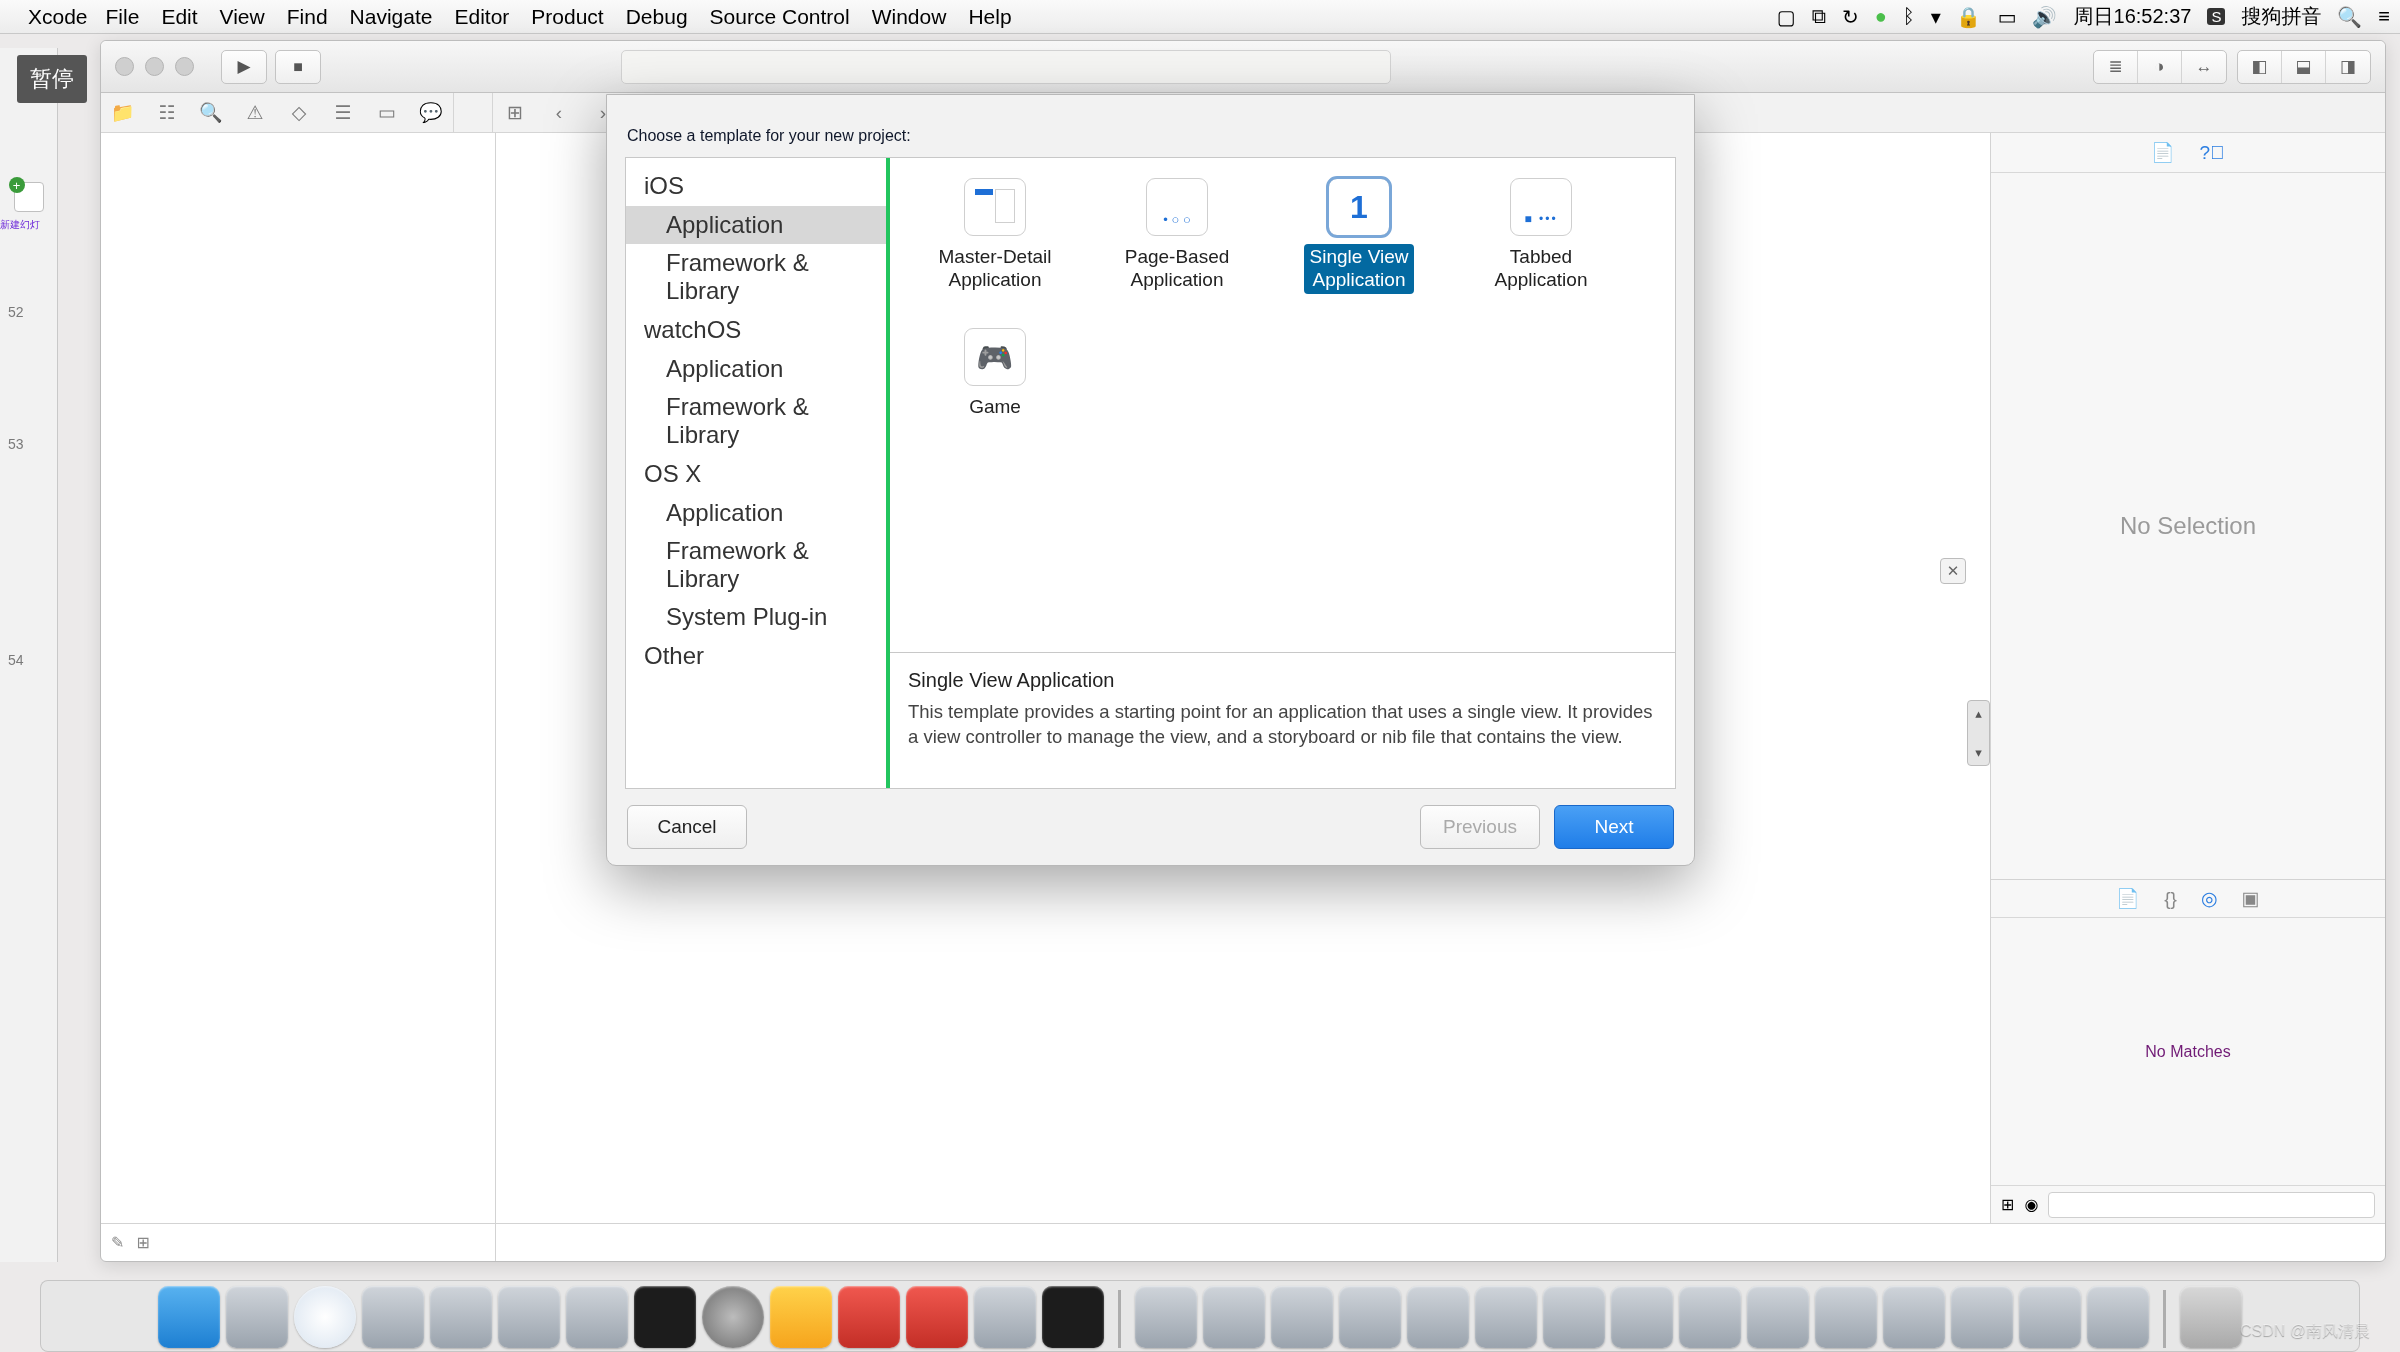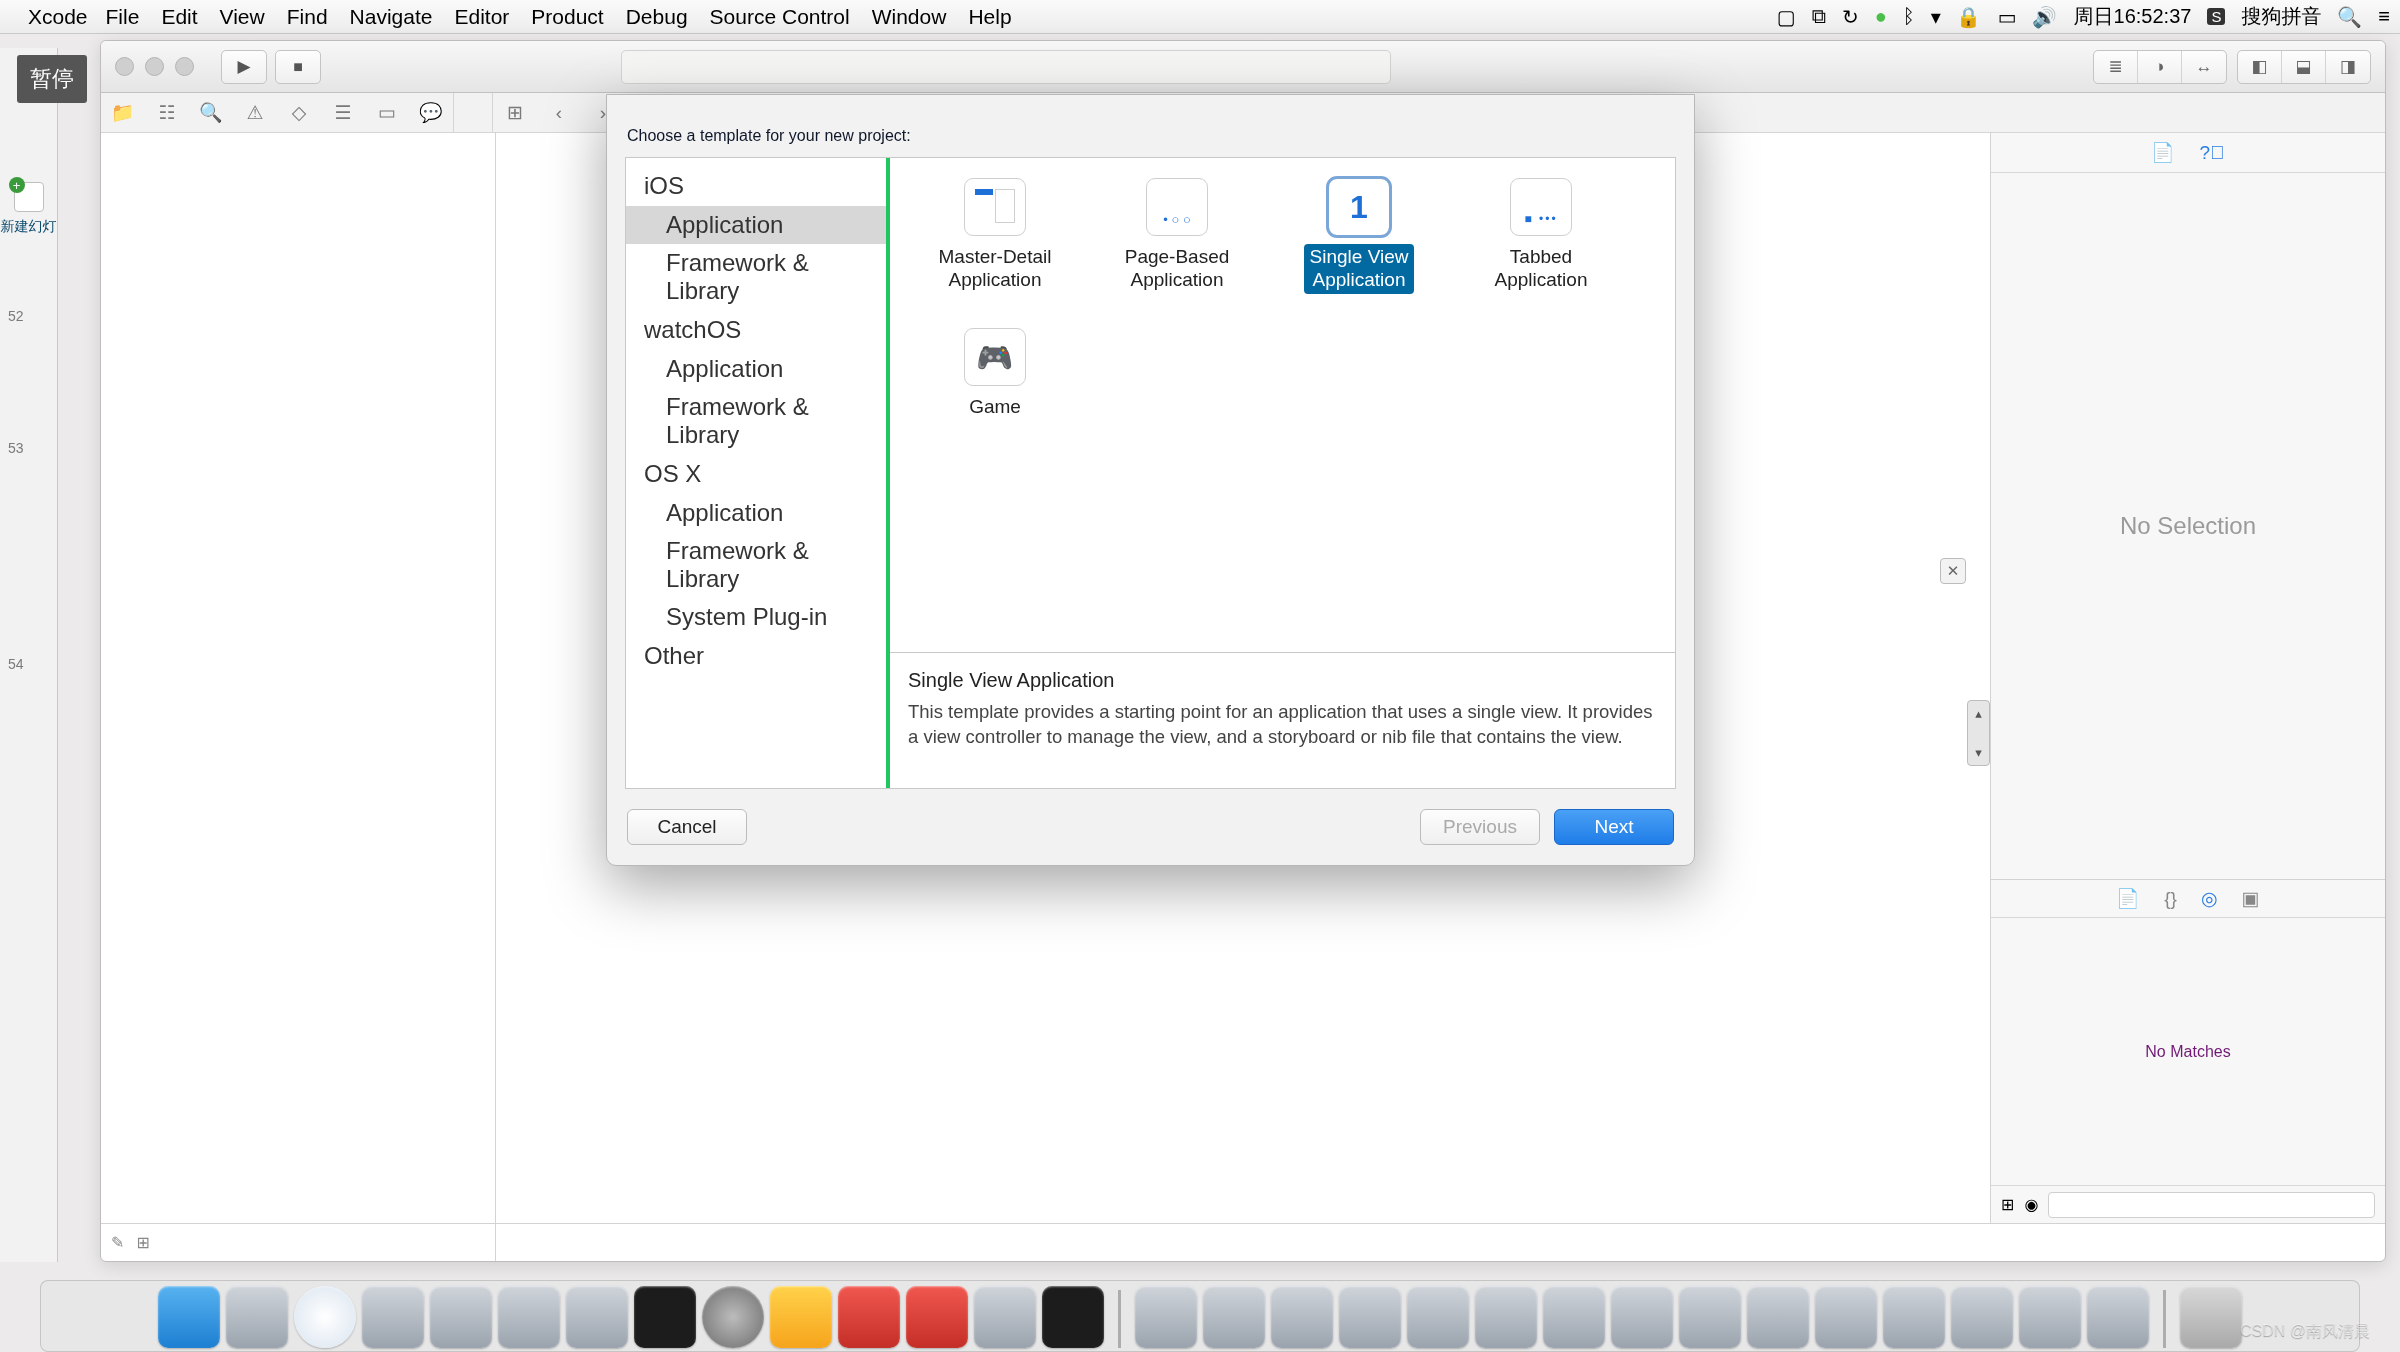--- a/index.html
+++ b/index.html
@@ -39,21 +39,21 @@
 .insp .lib .nm{flex:1;display:flex;align-items:center;justify-content:center;color:#701a75;font-size:16px}
 .insp .lib .bf{height:38px;border-top:1px solid #d8d8d8;display:flex;align-items:center;padding:0 10px;gap:10px}
 .insp .lib .bf input{flex:1;height:26px;border:1px solid #cfcfcf;border-radius:4px;padding:0 8px;font-size:15px}
 .bbar{height:38px;border-top:1px solid #d3d3d3;display:flex}
 .bbar .bl{width:395px;border-right:1px solid #d3d3d3;display:flex;align-items:center;padding-left:10px;gap:12px;color:#888}
 .bbar .br{flex:1}
 
 .leftapp{position:absolute;top:48px;left:0;width:58px;bottom:90px;background:#f2f2f2;border-right:1px solid #c9c9c9;z-index:1}
 .leftapp .badge{width:30px;height:30px;margin:94px auto 0;background:#fff;border:1px solid #c0c0c0;border-radius:4px;position:relative}
 .leftapp .badge:before{content:"+";position:absolute;top:-6px;left:-6px;width:16px;height:16px;background:#3a9b3a;color:#fff;border-radius:50%;font-size:13px;display:flex;align-items:center;justify-content:center}
-.leftapp .t{font-size:14px;text-align:center;margin-top:6px;color:#0c4a6e}
+.leftapp .t{font-size:10px;margin-top:6px;color:#6d28d9}
 .leftapp .ln{font-size:14px;color:#7a7a7a;margin-left:8px;margin-top:72px}
 
 .sheet{position:absolute;top:94px;left:606px;width:1089px;height:772px;background:#f2f2f2;border:1px solid #b8b8b8;border-radius:0 0 10px 10px;box-shadow:0 20px 60px rgba(0,0,0,.35);z-index:60;display:flex;flex-direction:column}
 .sheet .hd{padding:32px 20px 12px;font-size:16px;color:#0f172a}
 .sheet .mid{flex:1;display:flex;margin:0 18px;border:1px solid #c8c8c8;background:#fff}
 .side{width:264px;border-right:4px solid #22c55e;padding-top:8px;font-size:24px}
 .side .sec{padding:6px 18px;color:#333;font-weight:400}
 .side .itm{padding:5px 18px 5px 40px;color:#333;font-weight:400}
 .side .itm.sel{background:#d7d7d7}
 .tmplarea{flex:1;display:flex;flex-direction:column}
@@ -66,21 +66,21 @@
 .ticon.single{font-size:32px;font-weight:700;align-items:center;padding:0}
 .ticon.tabbed:after{content:"■ ••• ";color:#1e6fd6;font-size:12px;position:absolute;bottom:9px;letter-spacing:2px}
 .ticon.game{align-items:center;padding:0;font-size:30px}
 .tmpl .lbl{font-size:19px;color:#222;text-align:center;line-height:1.2;padding:2px 6px;border-radius:4px}
 .tmpl.sel .ticon{outline:3px solid #7aa7d8;outline-offset:-1px}
 .tmpl.sel .lbl{background:#0369a1;color:#fff}
 .desc{border-top:1px solid #c8c8c8;padding:16px 18px;height:136px}
 .desc .dt{font-size:20px;color:#222;margin-bottom:8px}
 .desc .db{font-size:18.5px;color:#444;line-height:1.35}
 .btns{height:76px;display:flex;align-items:center;padding:0 20px;gap:14px}
-.btn{height:36px;padding:0 8px;background:linear-gradient(#fdfdfd,#efefef);border:1px solid #bcbcbc;border-radius:6px;font-size:19px;color:#222;min-width:120px;display:flex;align-items:center;justify-content:center}
+.btn{height:44px;padding:0 8px;background:linear-gradient(#fdfdfd,#efefef);border:1px solid #bcbcbc;border-radius:6px;font-size:19px;color:#222;min-width:120px;display:flex;align-items:center;justify-content:center}
 .btn.dis{color:#aaa}
 .btn.pri{background:linear-gradient(#4aa0f5,#1f7de8);border-color:#1968c9;color:#fff}
 .btns .sp{flex:1}
 
 .dock{position:absolute;bottom:0;left:0;right:0;height:88px;display:flex;align-items:flex-end;justify-content:center;padding-bottom:4px}
 .dockbg{position:absolute;bottom:0;left:40px;right:40px;height:72px;background:rgba(230,230,230,.7);border-radius:8px;border:1px solid rgba(0,0,0,.15)}
 .dicons{position:relative;display:flex;gap:6px;align-items:flex-end}
 .dicon{width:62px;height:62px;border-radius:10px;background:linear-gradient(#cfd4da,#9aa3ad);box-shadow:inset 0 1px 2px rgba(255,255,255,.5),0 1px 2px rgba(0,0,0,.25)}
 .dicon.finder{background:linear-gradient(#58b2f0,#1d7fd2)}
 .dicon.safari{background:radial-gradient(#fff,#d8e3ef);border-radius:50%}

